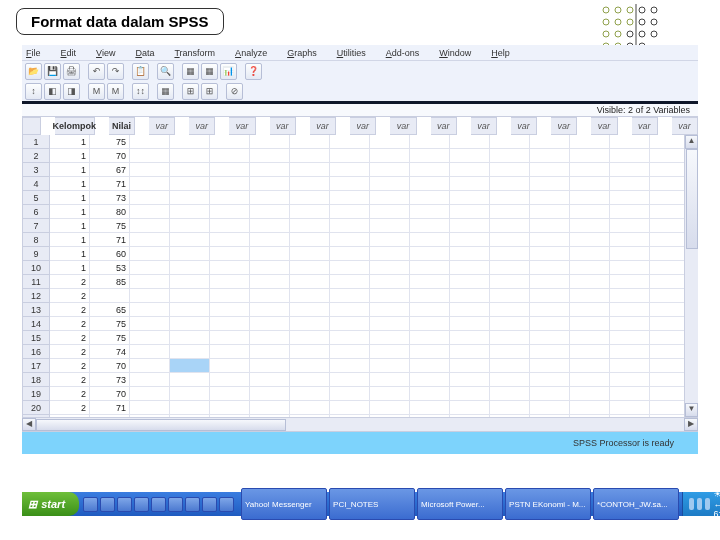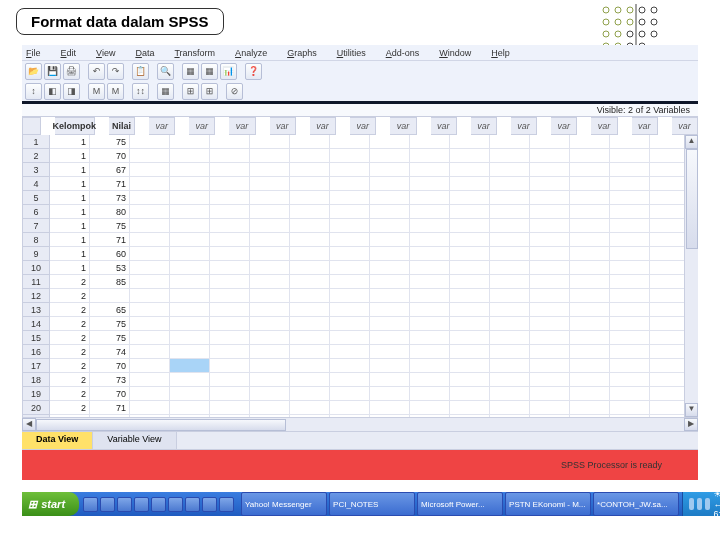--- a/index.html
+++ b/index.html
@@ -43,28 +43,28 @@
 .vscroll .thumb { position: absolute; left: 1px; top: 14px; width: 12px; height: 100px; background: linear-gradient(#f6f8fc,#d7dcec); border: 1px solid #b6bed6; }
 .hscroll { height: 14px; background: #e8ebf5; border-top: 1px solid #c9cee0; display: flex; }
 .hscroll .ar { width: 14px; background: linear-gradient(#f6f8fc,#d7dcec); border: 1px solid #b6bed6; font-size: 8px; text-align: center; color: #555; }
 .hscroll .track { flex: 1; position: relative; }
 .hscroll .thumb { position: absolute; left: 0; top: 1px; width: 250px; height: 12px; background: linear-gradient(#f6f8fc,#d7dcec); border: 1px solid #b6bed6; }
 
 .tabs { display: flex; height: 18px; background: #e8ebf5; border-top: 1px solid #c9cee0; }
 .tab { padding: 2px 14px; font-size: 9px; border-right: 1px solid #c9cee0; background: #dfe3f0; }
 .tab.active { background: #ffe169; font-weight: 700; }
 
-.status { height: 31px; background: #ef4444; border-top: 1px solid #c9cee0; display: flex; align-items: center; justify-content: flex-end; padding: 0 20px; font-size: 9px; color: #333; gap: 16px; }
+.status { height: 23px; background: #7dd3fc; border-top: 1px solid #c9cee0; display: flex; align-items: center; justify-content: flex-end; padding: 0 8px; font-size: 9px; color: #333; gap: 16px; }
 
 .taskbar { position: absolute; left: 22px; right: 22px; bottom: 24px; height: 24px; background: linear-gradient(#3a7de0,#1f5bc0); display: flex; align-items: center; }
 .start { height: 24px; padding: 0 14px 0 6px; background: linear-gradient(#6fbf3a,#3a8f18); color: #fff; font-weight: 700; font-size: 11px; display: flex; align-items: center; gap: 4px; font-style: italic; border-radius: 0 10px 10px 0; }
 .ql { display: flex; gap: 2px; padding: 0 4px; }
 .qli { width: 15px; height: 15px; background: linear-gradient(#7ea6e8,#4b79d0); border: 1px solid #2a4bb0; border-radius: 2px; }
 .tsk { display: flex; gap: 2px; padding: 0 3px; flex: 1; }
-.tski { width: 86px; height: 24px; background: linear-gradient(#6a97e5,#3b6cd0); border: 1px solid #2a4bb0; border-radius: 2px; font-size: 8px; color: #fff; display: flex; align-items: center; padding: 0 3px; overflow: hidden; white-space: nowrap; }
+.tski { width: 86px; height: 32px; background: linear-gradient(#6a97e5,#3b6cd0); border: 1px solid #2a4bb0; border-radius: 2px; font-size: 8px; color: #fff; display: flex; align-items: center; padding: 0 3px; overflow: hidden; white-space: nowrap; }
 .tray { background: linear-gradient(#2f9ce5,#1d7bc5); height: 24px; padding: 0 6px; display: flex; align-items: center; gap: 3px; color: #fff; font-size: 9px; border-left: 1px solid #1a4da0; }
 .tri { width: 12px; height: 12px; background: #9fc9f0; border-radius: 2px; }
 </style>
 </head>
 <body>
 
 <div class="slide">
   <div class="slide-title-wrap">
     <div class="slide-title">Format data dalam SPSS</div>
   </div>
@@ -582,24 +582,20 @@
         </div>
       <div class="hscroll">
         <div class="ar">◀</div>
         <div class="track">
             <div class="thumb"></div>
           </div>
         <div class="ar">▶</div>
       </div>
     </div>
 
-    <div class="tabs">
-      <div class="tab active">Data View</div>
-      <div class="tab">Variable View</div>
-    </div>
 
     <div class="status">
       <span>SPSS Processor is ready</span>
       <span></span>
     </div>
   </div>
 
   <div class="taskbar">
     <div class="start">
       <span>⊞</span>

